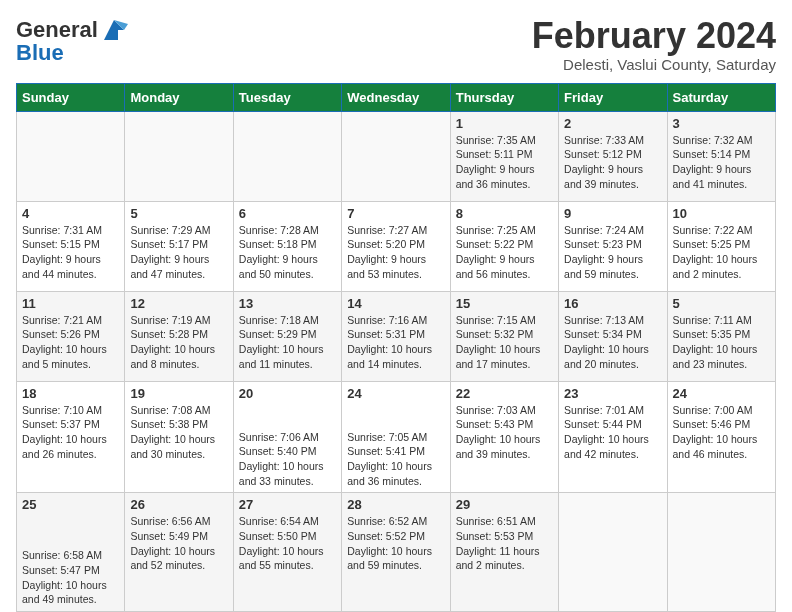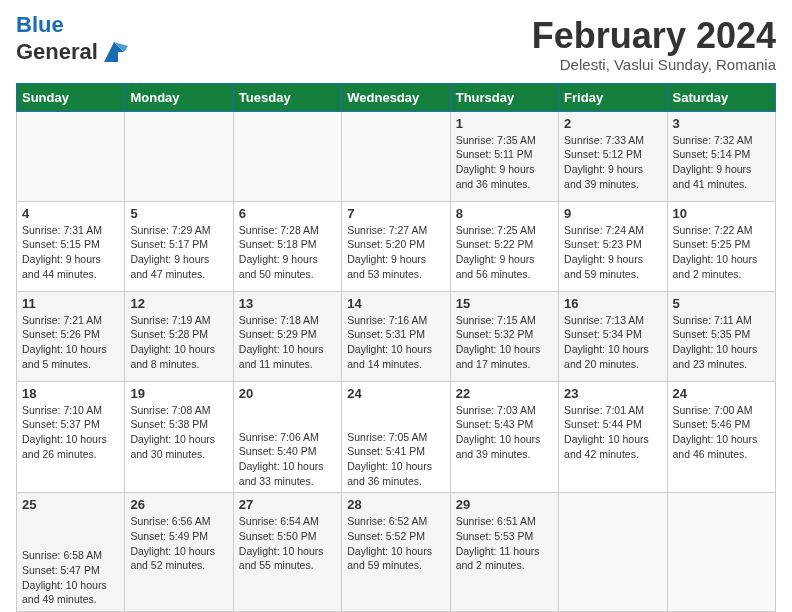--- a/index.html
+++ b/index.html
@@ -92,35 +92,35 @@
       background: #f9f9f9 !important;
     }
   </style>
 </head>
 <body>
 
 <div class="page">
   <div class="header">
     <div class="logo">
       <div>
-        <div style="font-size:22px;font-weight:bold;color:#1a6db5;margin-top:-4px;">Blue</div>
         <div style="display:flex;align-items:center;">
           <span class="logo-text">
             <span class="logo-general">General</span><span class="logo-blue"></span>
           </span>
           <svg class="logo-icon" viewBox="0 0 28 28" xmlns="http://www.w3.org/2000/svg">
             <polygon points="4,24 14,4 24,14 18,14 18,24" fill="#1a6db5"></polygon>
             <polygon points="14,4 24,14 28,8" fill="#4a9ed6"></polygon>
           </svg>
         </div>
+        <div style="font-size:22px;font-weight:bold;color:#1a6db5;margin-top:-4px;">Blue</div>
       </div>
     </div>
     <div class="title-block">
       <div class="month-year">February 2024</div>
-      <div class="location">Delesti, Vaslui Sunday, Romania</div>
+      <div class="location">Delesti, Vaslui County, Saturday</div>
     </div>
   </div>
 
   <table>
     <thead>
       <tr>
       <th>Sunday</th>
           <th>Monday</th>
           <th>Tuesday</th>
           <th>Wednesday</th>

